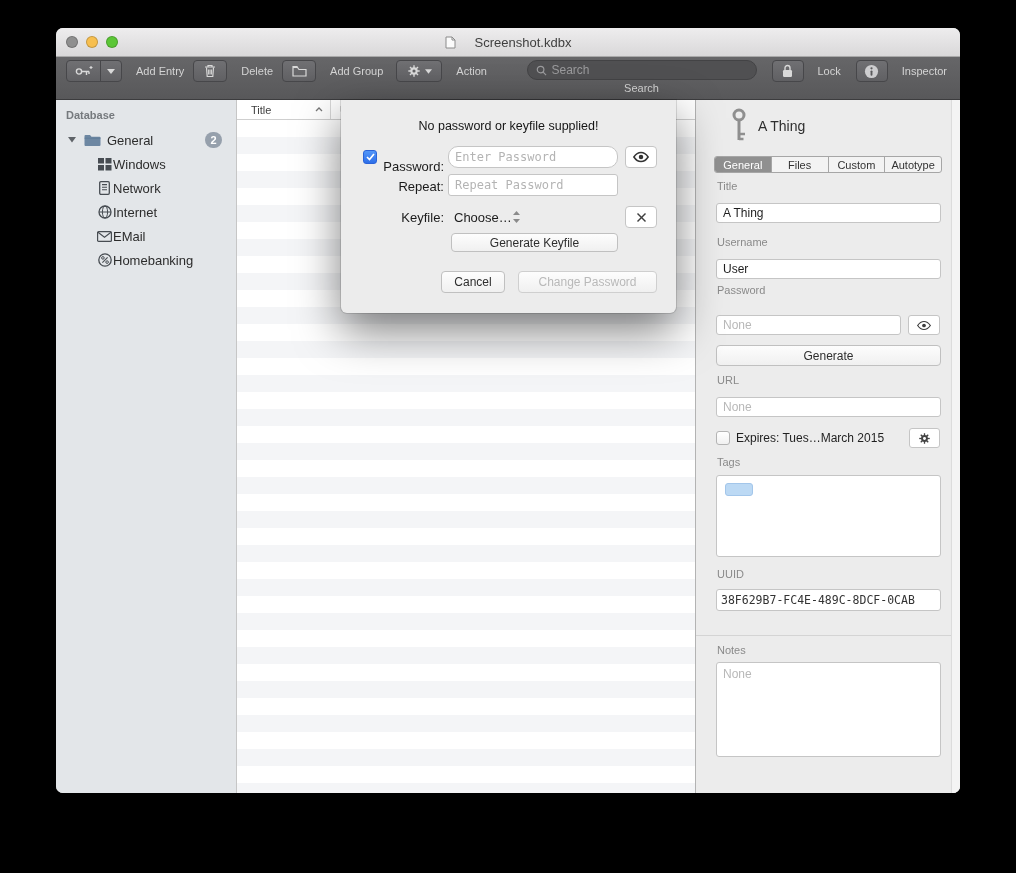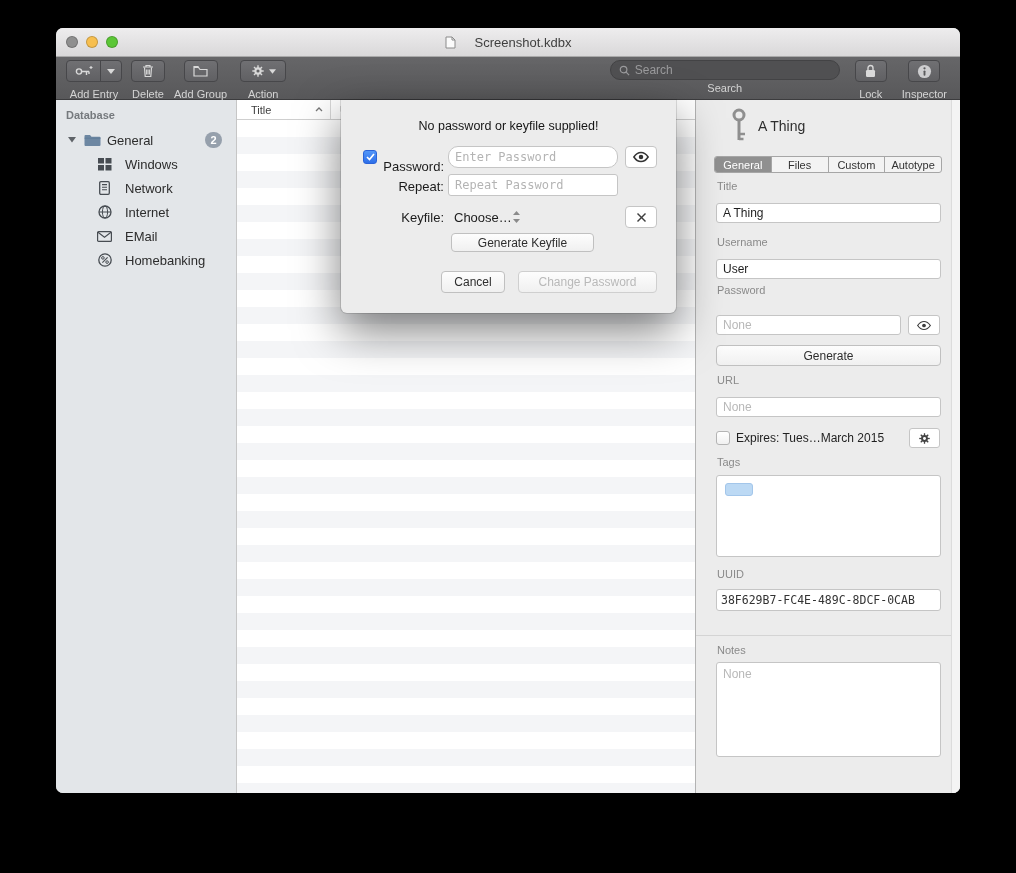--- a/index.html
+++ b/index.html
@@ -15,21 +15,21 @@
   .traffic{position:absolute;left:10px;top:8px;display:flex;gap:8px}
   .light{width:12px;height:12px;border-radius:50%;border:1px solid rgba(0,0,0,.2)}
   .light.close{background:#8f8f8f}
   .light.min{background:#f7bf4f}
   .light.zoom{background:#5bc636}
   .title{font-size:13px;color:#3f3f3f;display:flex;gap:19px;align-items:center}
 
   
   .toolbar{height:43px;background:linear-gradient(#666668,#58585a);border-bottom:1px solid #3c3c3e;
            display:flex;align-items:flex-start;padding:3px 13px 0 10px}
-  .tb-item{display:flex;flex-direction:column;align-items:center;gap:6px}
+  .tb-item{display:flex;flex-direction:row;align-items:center;gap:14px}
   .tb-btn{height:22px;background:linear-gradient(#707073,#606063);border:1px solid #47474a;border-radius:4px;
           display:flex;align-items:center;justify-content:center;cursor:default}
   .tb-label{font-size:11px;color:#d4d4d4;white-space:nowrap}
   .seg{display:flex;align-items:center;height:100%}
   .seg.s1{width:34px;border-right:1px solid #47474a;justify-content:center}
   .seg.s2{width:20px;justify-content:center}
   .tb-left{display:flex;gap:9px}
   .tb-right{margin-left:auto;display:flex;gap:15px;align-items:flex-start}
   .search-item{display:flex;flex-direction:column;align-items:center;gap:2px}
   .search-field{width:230px;height:20px;border-radius:10px;background:#505052;border:1px solid #434345;
@@ -39,21 +39,21 @@
   .search-field input::placeholder{color:#9b9b9d}
 
   
   .content{position:absolute;top:72px;left:0;right:0;bottom:0;display:flex}
 
   
   .sidebar{width:181px;background:#e3e6e9;border-right:1px solid #c6c6c6;padding-top:9px;flex-shrink:0}
   .sb-header{font-size:11px;color:#75797d;font-weight:bold;padding:0 0 7px 10px}
   .sb-row{height:24px;display:flex;align-items:center;font-size:13px;color:#2c2c2c;position:relative}
   .sb-root{padding-left:12px;gap:6px}
-  .sb-item{padding-left:40px;gap:12px}
+  .sb-item{padding-left:40px;gap:0}
   .badge{position:absolute;right:14px;min-width:17px;height:16px;border-radius:9px;background:#96a0ac;color:#fff;
          font-size:11px;font-weight:bold;display:flex;align-items:center;justify-content:center;padding:0 4px}
   .sb-ic{display:flex;align-items:center;justify-content:center;width:17px}
 
   
   .list{flex:1;background:#fff;display:flex;flex-direction:column;min-width:0}
   .list-header{height:20px;background:#fff;border-bottom:1px solid #cfcfcf;display:flex;align-items:center;
                font-size:11px;color:#3e3e3e}
   .col-title{width:94px;padding:0 7px 0 14px;display:flex;align-items:center;justify-content:space-between;
              border-right:1px solid #d8d8d8;height:100%}
@@ -427,21 +427,21 @@
           </svg>
       </span>
     </div>
     <span class="dlg-sq" style="top:106px">
       <svg width="11" height="11" viewBox="0 0 11 11">
           <line x1="1.5" y1="1.5" x2="9.5" y2="9.5" stroke="#3e3e3e" stroke-width="1.4"></line>
           <line x1="9.5" y1="1.5" x2="1.5" y2="9.5" stroke="#3e3e3e" stroke-width="1.4"></line>
         </svg>
     </span>
 
-    <div class="btn-light" style="position:absolute;left:110px;top:133px;width:143px;height:19px">
+    <div class="btn-light" style="position:absolute;left:110px;top:133px;width:167px;height:19px">
       <span>Generate Keyfile</span>
     </div>
 
     <div class="btn-light" style="position:absolute;left:100px;top:171px;width:64px;height:22px">
       <span>Cancel</span>
     </div>
     <div class="btn-light" style="position:absolute;left:177px;top:171px;width:139px;height:22px;color:#b9b9b9;border-color:#cfcfcf">
       <span>Change Password</span>
     </div>
   </div>

